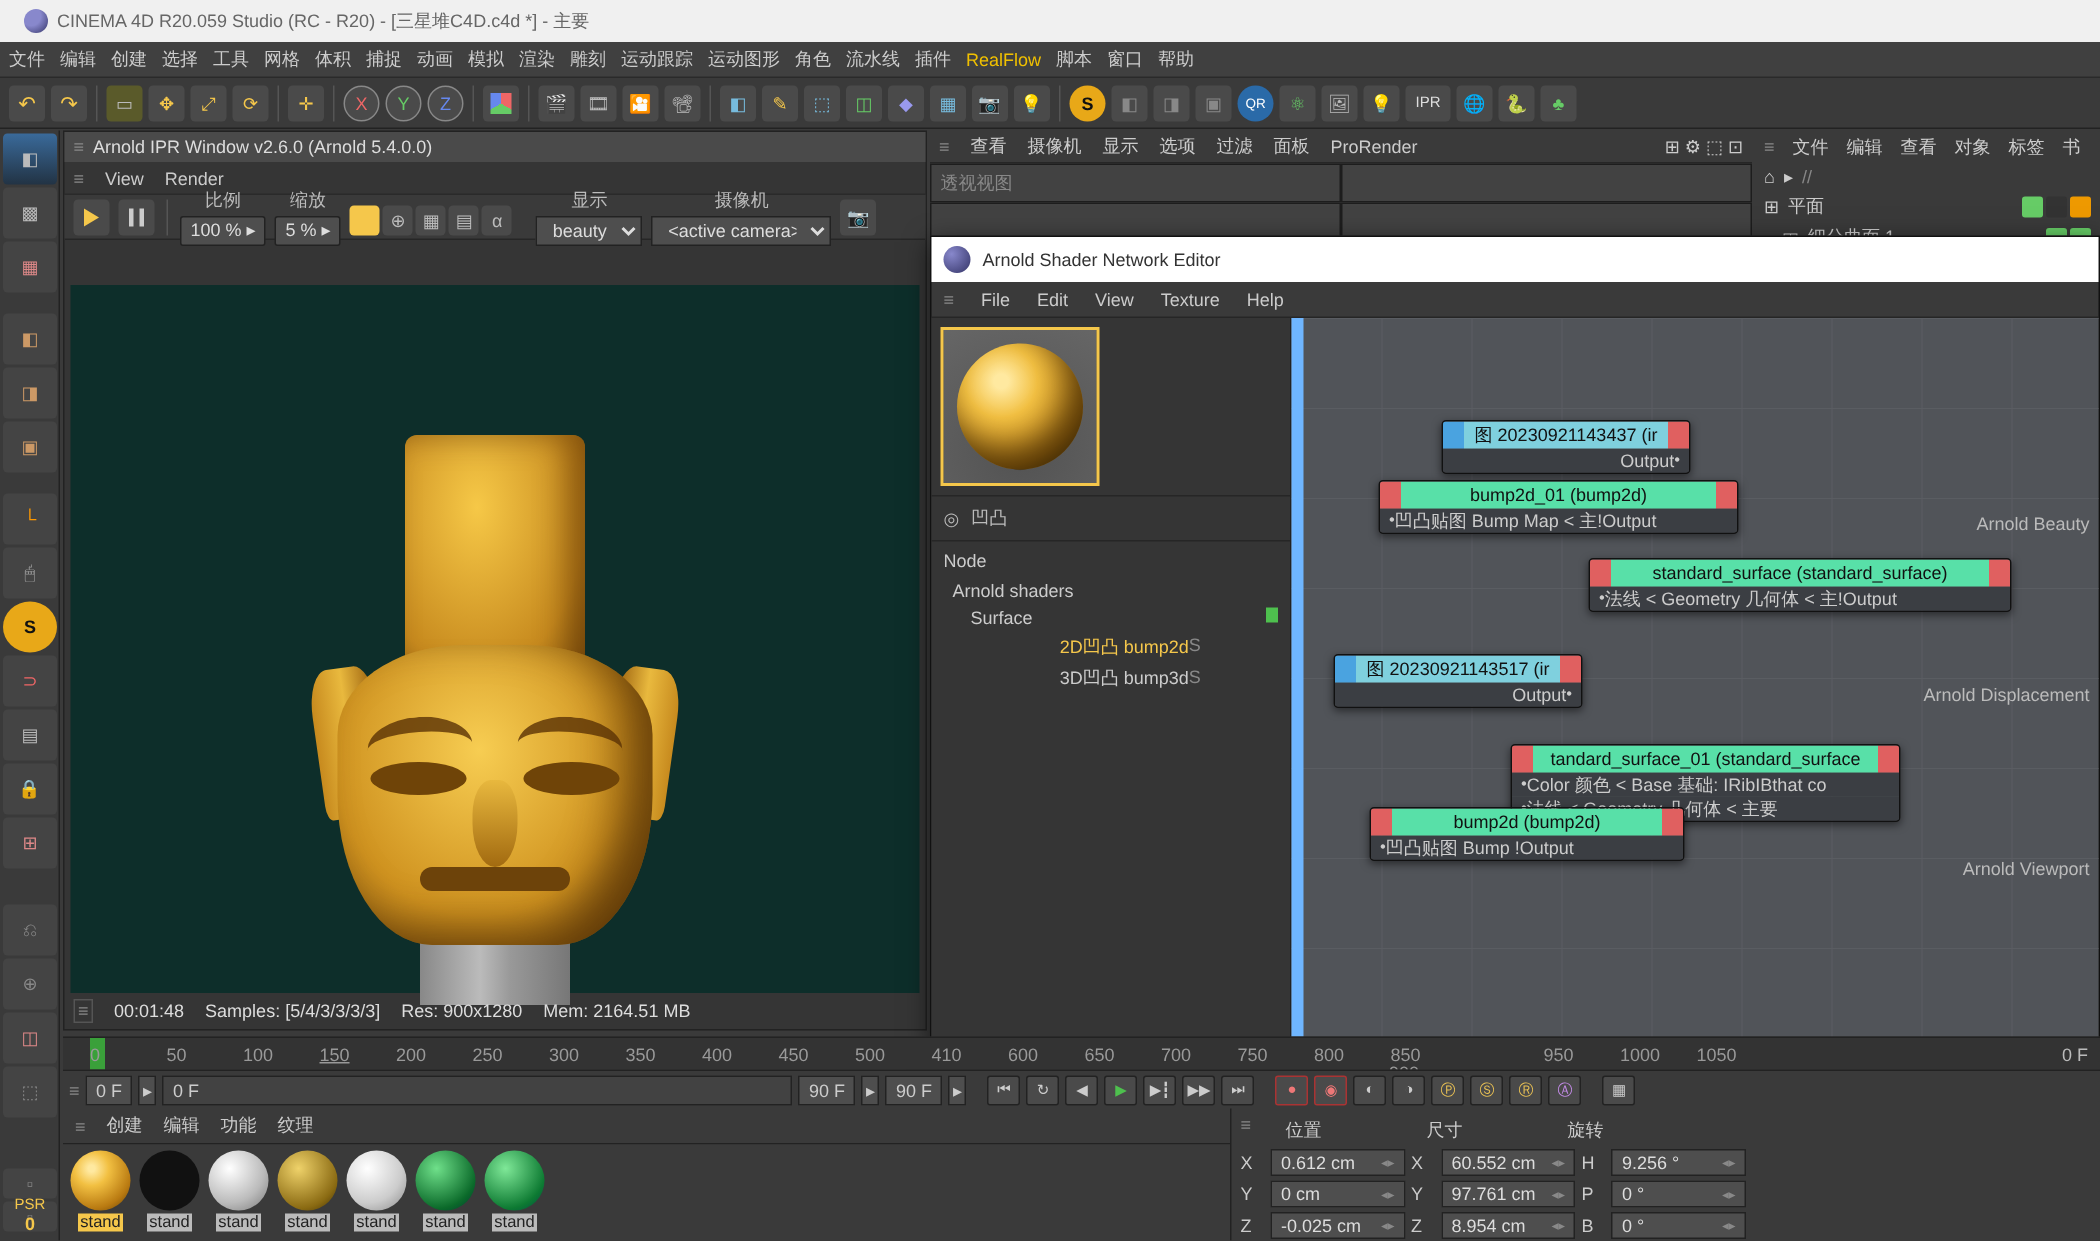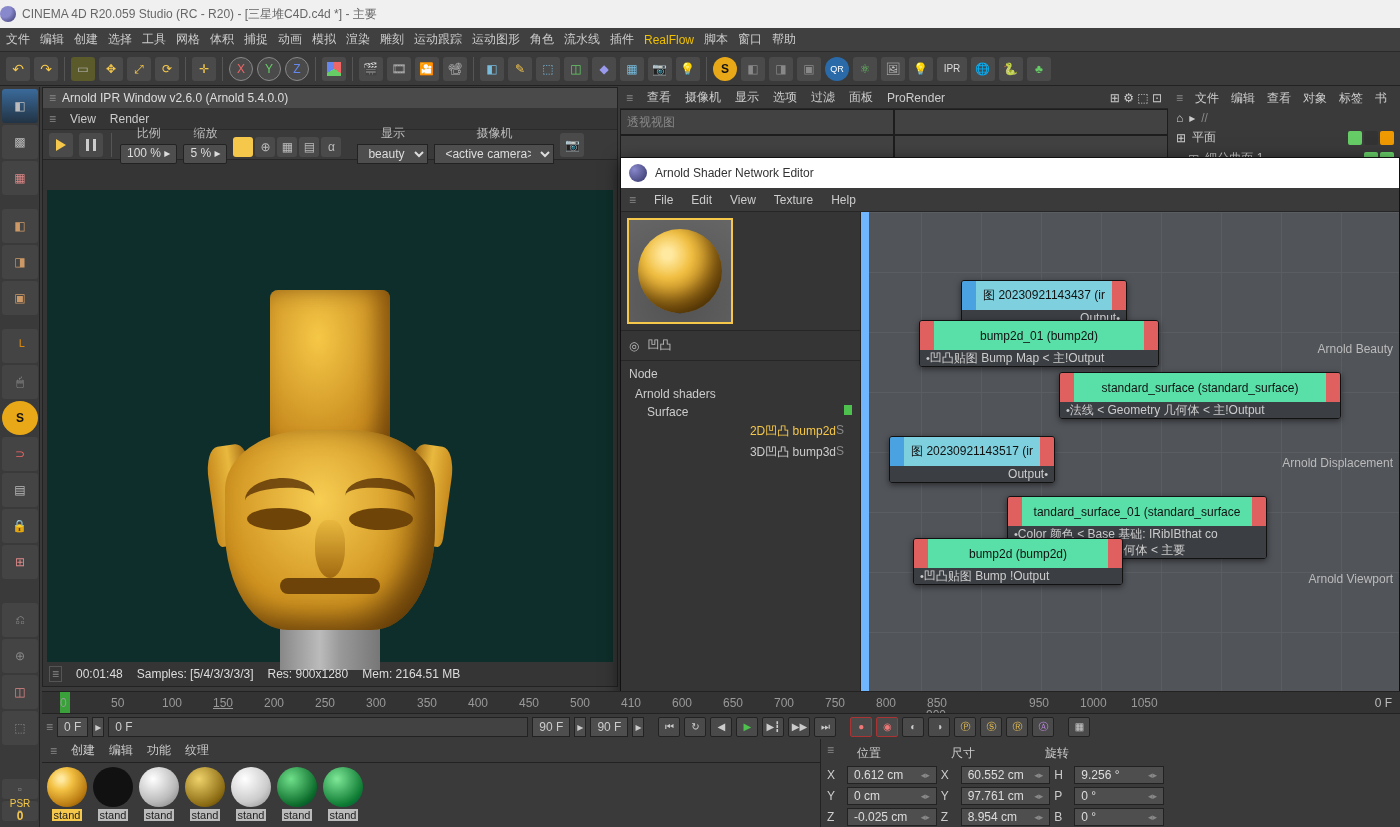--- a/index.html
+++ b/index.html
@@ -1,17 +1,17 @@
 <!DOCTYPE html>
 <html><head>
 <meta charset="utf-8">
 <style>
 * { margin:0; padding:0; box-sizing:border-box; font-family:"Microsoft YaHei",Arial,sans-serif; font-size:12px; -webkit-user-select:none; user-select:none; }
 body { background:#3a3a3a; width:1400px; height:827px; overflow:hidden; color:#bbb; position:relative; }
-.titlebar { height:28px; background:#f0f0f0; color:#666; display:flex; align-items:center; padding:0 0; font-size:13px; }
+.titlebar { height:28px; background:#f0f0f0; color:#666; display:flex; align-items:center; padding:0 16px; font-size:13px; }
 .titlebar-icon{ width:16px; height:16px; background:radial-gradient(circle at 30% 30%,#88c 40%,#336); border-radius:50%; margin-right:6px;}
 .menubar { height:24px; background:#404040; display:flex; align-items:center; padding:0 6px; gap:10px; border-bottom:1px solid #2a2a2a; }
 .menubar span{ color:#ccc; cursor:default; }
 .menubar .rf{ color:#f0c000; }
 .toolbar { height:34px; background:#3a3a3a; display:flex; align-items:center; padding:0 6px; gap:4px; border-bottom:1px solid #222; }
 .tbtn{ width:24px; height:24px; background:#4a4a4a; border-radius:3px; display:flex; align-items:center; justify-content:center;}
 .sep{ width:1px; height:24px; background:#555; margin:0 2px;}
 .left-tools{ position:absolute; left:0; top:87px; width:40px; bottom:0; background:#3a3a3a; border-right:1px solid #222;}
 .ltool{ width:36px; height:34px; margin:2px; background:#444; border-radius:3px; display:flex;align-items:center;justify-content:center;}
 .main{ position:absolute; left:42px; top:87px; right:0; bottom:0; }
@@ -54,27 +54,27 @@
 .sh-menu{ height:24px; display:flex; align-items:center; gap:18px; padding:0 8px; color:#ccc; border-bottom:1px solid #262626;}
 .sh-body{ position:absolute; top:54px; bottom:0; left:0; right:0; display:flex; }
 .sh-left{ width:240px; background:#353535; border-right:1px solid #222; display:flex; flex-direction:column;}
 .sh-preview{ width:106px; height:106px; margin:6px; border:2px solid #f5c74b; background:radial-gradient(circle at 50% 78%,#222 14%,#555 15%,#666 100%); display:flex; align-items:center; justify-content:center; }
 .sphere{ width:84px; height:84px; border-radius:50%; background:radial-gradient(circle at 35% 30%,#ffe9a0 6%,#f2c042 30%,#b97a11 70%,#5a3904 100%); box-shadow:inset -10px -14px 20px rgba(0,0,0,.5);}
 .sh-sec{ padding:6px 8px; border-top:1px solid #262626;}
 .sh-sec .hd{ color:#ccc; margin-bottom:4px; }
 .tree{ font-size:12px; color:#ccc; }
 .tree .lv1{ padding:2px 0 2px 6px;}
 .tree .lv2{ padding:2px 0 2px 18px;}
-.tree .lv3{ padding:2px 0 2px 34px; display:flex; justify-content:flex-end; padding-right:8px;}
+.tree .lv3{ padding:2px 0 2px 34px; display:flex; justify-content:center; padding-right:8px;}
 .tree .sel{ color:#f5c74b; }
 .sh-graph{ flex:1; position:relative; background:#515459; background-image:linear-gradient(#5a5d62 1px,transparent 1px),linear-gradient(90deg,#5a5d62 1px,transparent 1px); background-size:60px 60px; }
 .gh-strip{ position:absolute; left:0; top:0; width:8px; bottom:0; background:#6fb6ff; }
 .gh-title{ position:absolute; left:8px; right:0; top:0; height:26px; background:#404346; color:#ddd; display:flex; align-items:center; justify-content:center; }
 .node{ position:absolute; border:1px solid #111; border-radius:3px; box-shadow:0 2px 6px rgba(0,0,0,.5); overflow:hidden; }
-.node .nhd{ height:29px; display:flex; }
+.node .nhd{ height:18px; display:flex; }
 .node .nhd .cap{ flex:1; display:flex; align-items:center; justify-content:center; padding:0 4px; font-size:11px; color:#111;}
 .node .nhd .l,.node .nhd .r{ width:14px; }
 .node .nrow{ height:16px; background:#3b3e43; color:#ccc; font-size:11px; display:flex; align-items:center; justify-content:flex-end; padding:0 6px;}
 
 .tl{ position:absolute; left:0; top:604px; right:0; height:22px; background:#333; display:flex; align-items:center; padding:0 8px; gap:60px; color:#999; font-size:11px; border-top:1px solid #222;}
 .tl .cur{ position:absolute; left:18px; top:0; width:10px; height:22px; background:#3aa03a;}
 
 .trans{ position:absolute; left:0; top:626px; right:0; height:26px; background:#3a3a3a; display:flex; align-items:center; padding:0 4px; gap:4px; border-top:1px solid #222;}
 .tf{ background:#4e4e4e; border:1px solid #222; color:#ccc; height:20px; padding:0 6px; display:flex; align-items:center;}
 .tb{ width:22px; height:20px; background:#4a4a4a; border:1px solid #222; border-radius:2px; display:flex; align-items:center; justify-content:center; font-size:10px; color:#ccc;}

